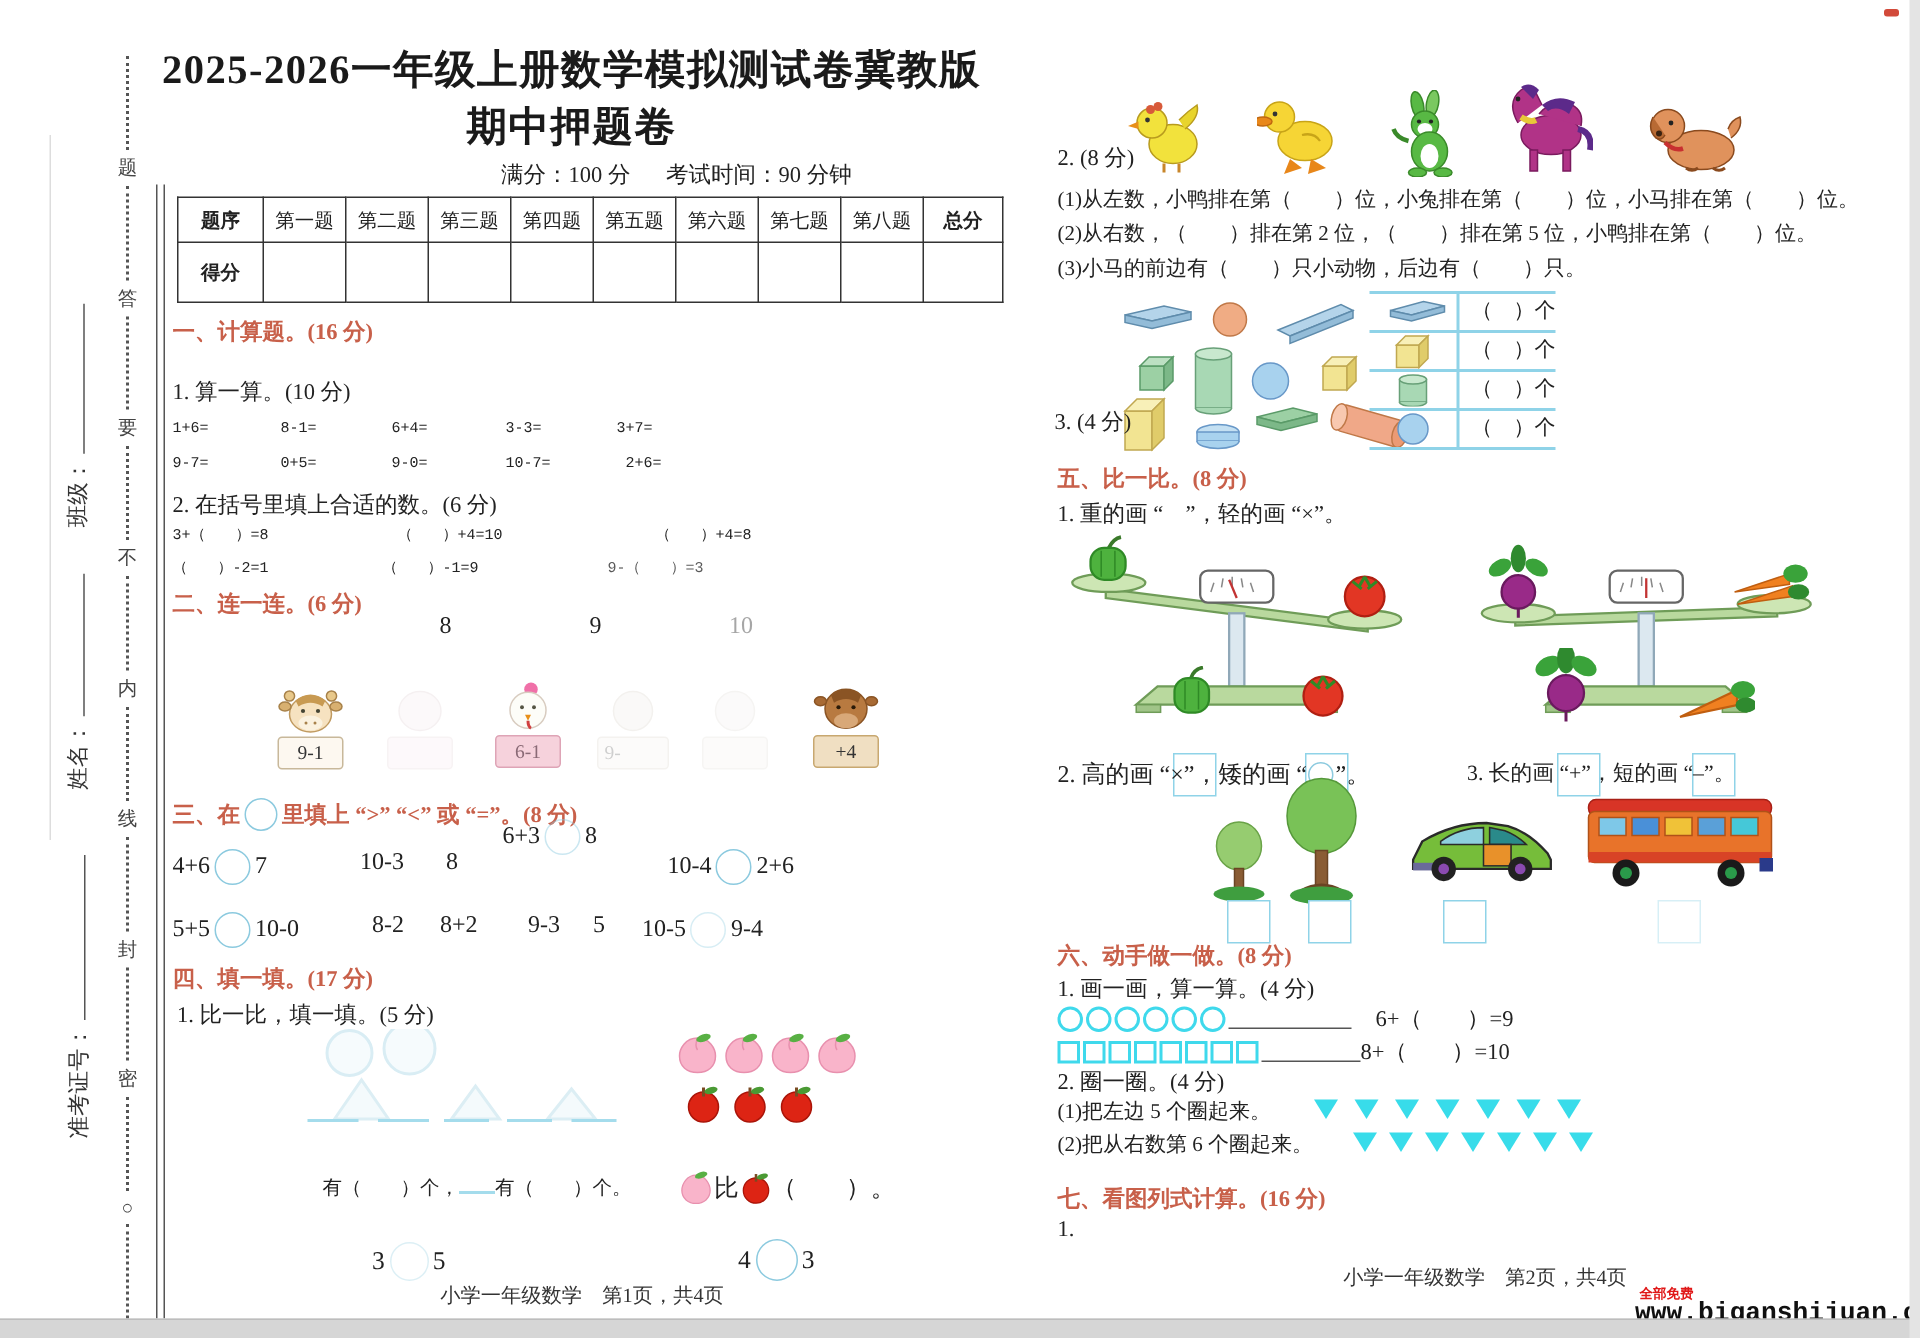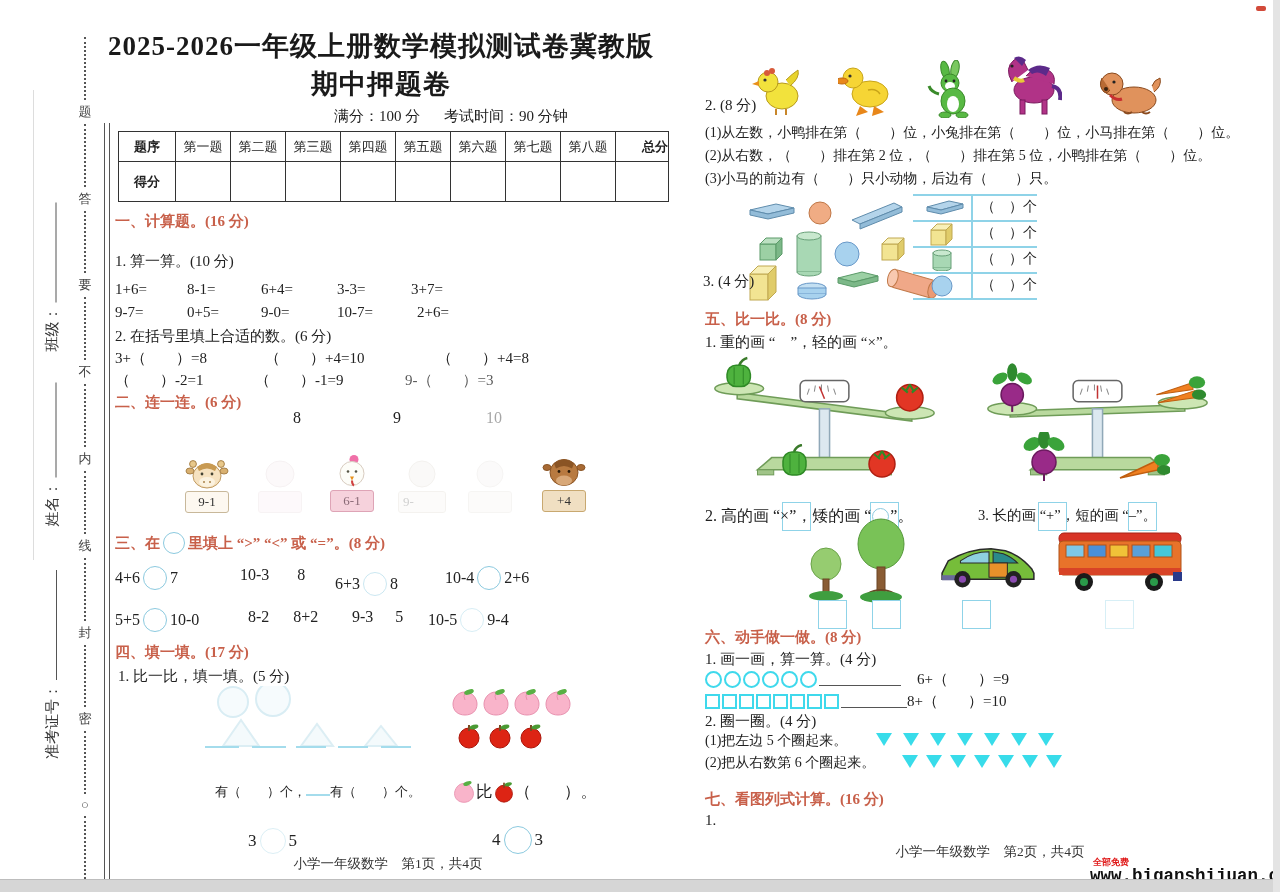--- a/index.html
+++ b/index.html
@@ -13,21 +13,21 @@
   
   .dashcol{display:flex;flex-direction:column;align-items:center;font-size:13px;color:#444;}
   .dseg{flex:1;width:0;border-left:2px dotted #555;margin:3px 0;}
   .vlabel{position:absolute;font-size:15px;color:#333;white-space:nowrap;transform:rotate(-90deg);}
   .vline{display:inline-block;border-bottom:1.5px solid #555;margin-left:4px;}
   .sealline{position:absolute;width:0;border-left:1.5px solid #555;}
   
   table.score{border-collapse:collapse;table-layout:fixed;}
   table.score td{border:1px solid #333;font-size:13px;text-align:center;padding:0;}
   
-  .calc-row{position:absolute;display:flex;font-size:15px;}
+  .calc-row{position:absolute;display:flex;font-size:10px;font-family:Liberation Mono, monospace;}
   .cmp{position:absolute;display:flex;align-items:center;font-size:16px;}
   .ring{display:inline-block;width:22px;height:22px;border:1.6px solid #8ccadf;border-radius:50%;margin:0 3px;flex:none;}
   .spacer{display:inline-block;flex:none;}
   .bluebox{position:absolute;width:27px;height:27px;border:1.6px solid #8fd3e8;background:#fff;}
   .uline-blue{position:absolute;border-bottom:2px solid #a4dcec;}
   
   .card{position:absolute;width:48px;height:60px;display:flex;flex-direction:column;align-items:center;}
   .cardtag{width:42px;height:20px;border:1px solid #c8b89a;border-radius:3px;background:#fdf8f0;
            font-size:13px;text-align:center;line-height:20px;color:#333;}
   
@@ -95,21 +95,21 @@
         <tr style="height:30px;">
       <td style="width:56px;font-weight:bold;">题序</td>
       <td style="width:54px;">第一题</td>
       <td style="width:54px;">第二题</td>
       <td style="width:54px;">第三题</td>
       <td style="width:54px;">第四题</td>
       <td style="width:54px;">第五题</td>
       <td style="width:54px;font-family:Liberation Serif, serif;">第六题</td>
       <td style="width:54px;">第七题</td>
       <td style="width:54px;">第八题</td>
-      <td style="width:52px;font-weight:bold;text-align:right;">总分</td>
+      <td style="width:52px;font-weight:bold;">总分</td>
     </tr>
     <tr style="height:40px;">
       <td style="font-weight:bold;">得分</td>
       <td></td>
           <td></td>
       <td></td>
           <td></td>
       <td></td>
           <td></td>
       <td></td>
@@ -226,21 +226,21 @@
   <div class="cmp" style="left:115px;top:566px;">
     <span>4+6</span>
     <span class="ring"></span>
     <span>7</span>
   </div>
   <div class="cmp" style="left:240px;top:566px;">
     <span>10-3</span>
     <span class="spacer" style="width:28px;"></span>
     <span>8</span>
   </div>
-  <div class="cmp" style="left:335px;top:572px;">
+  <div class="cmp" style="left:335px;top:546px;">
     <span>6+3</span>
     <span class="ring" style="opacity:.45;"></span>
     <span>8</span>
   </div>
   <div class="cmp" style="left:445px;top:566px;">
     <span>10-4</span>
     <span class="ring"></span>
     <span>2+6</span>
   </div>
 

